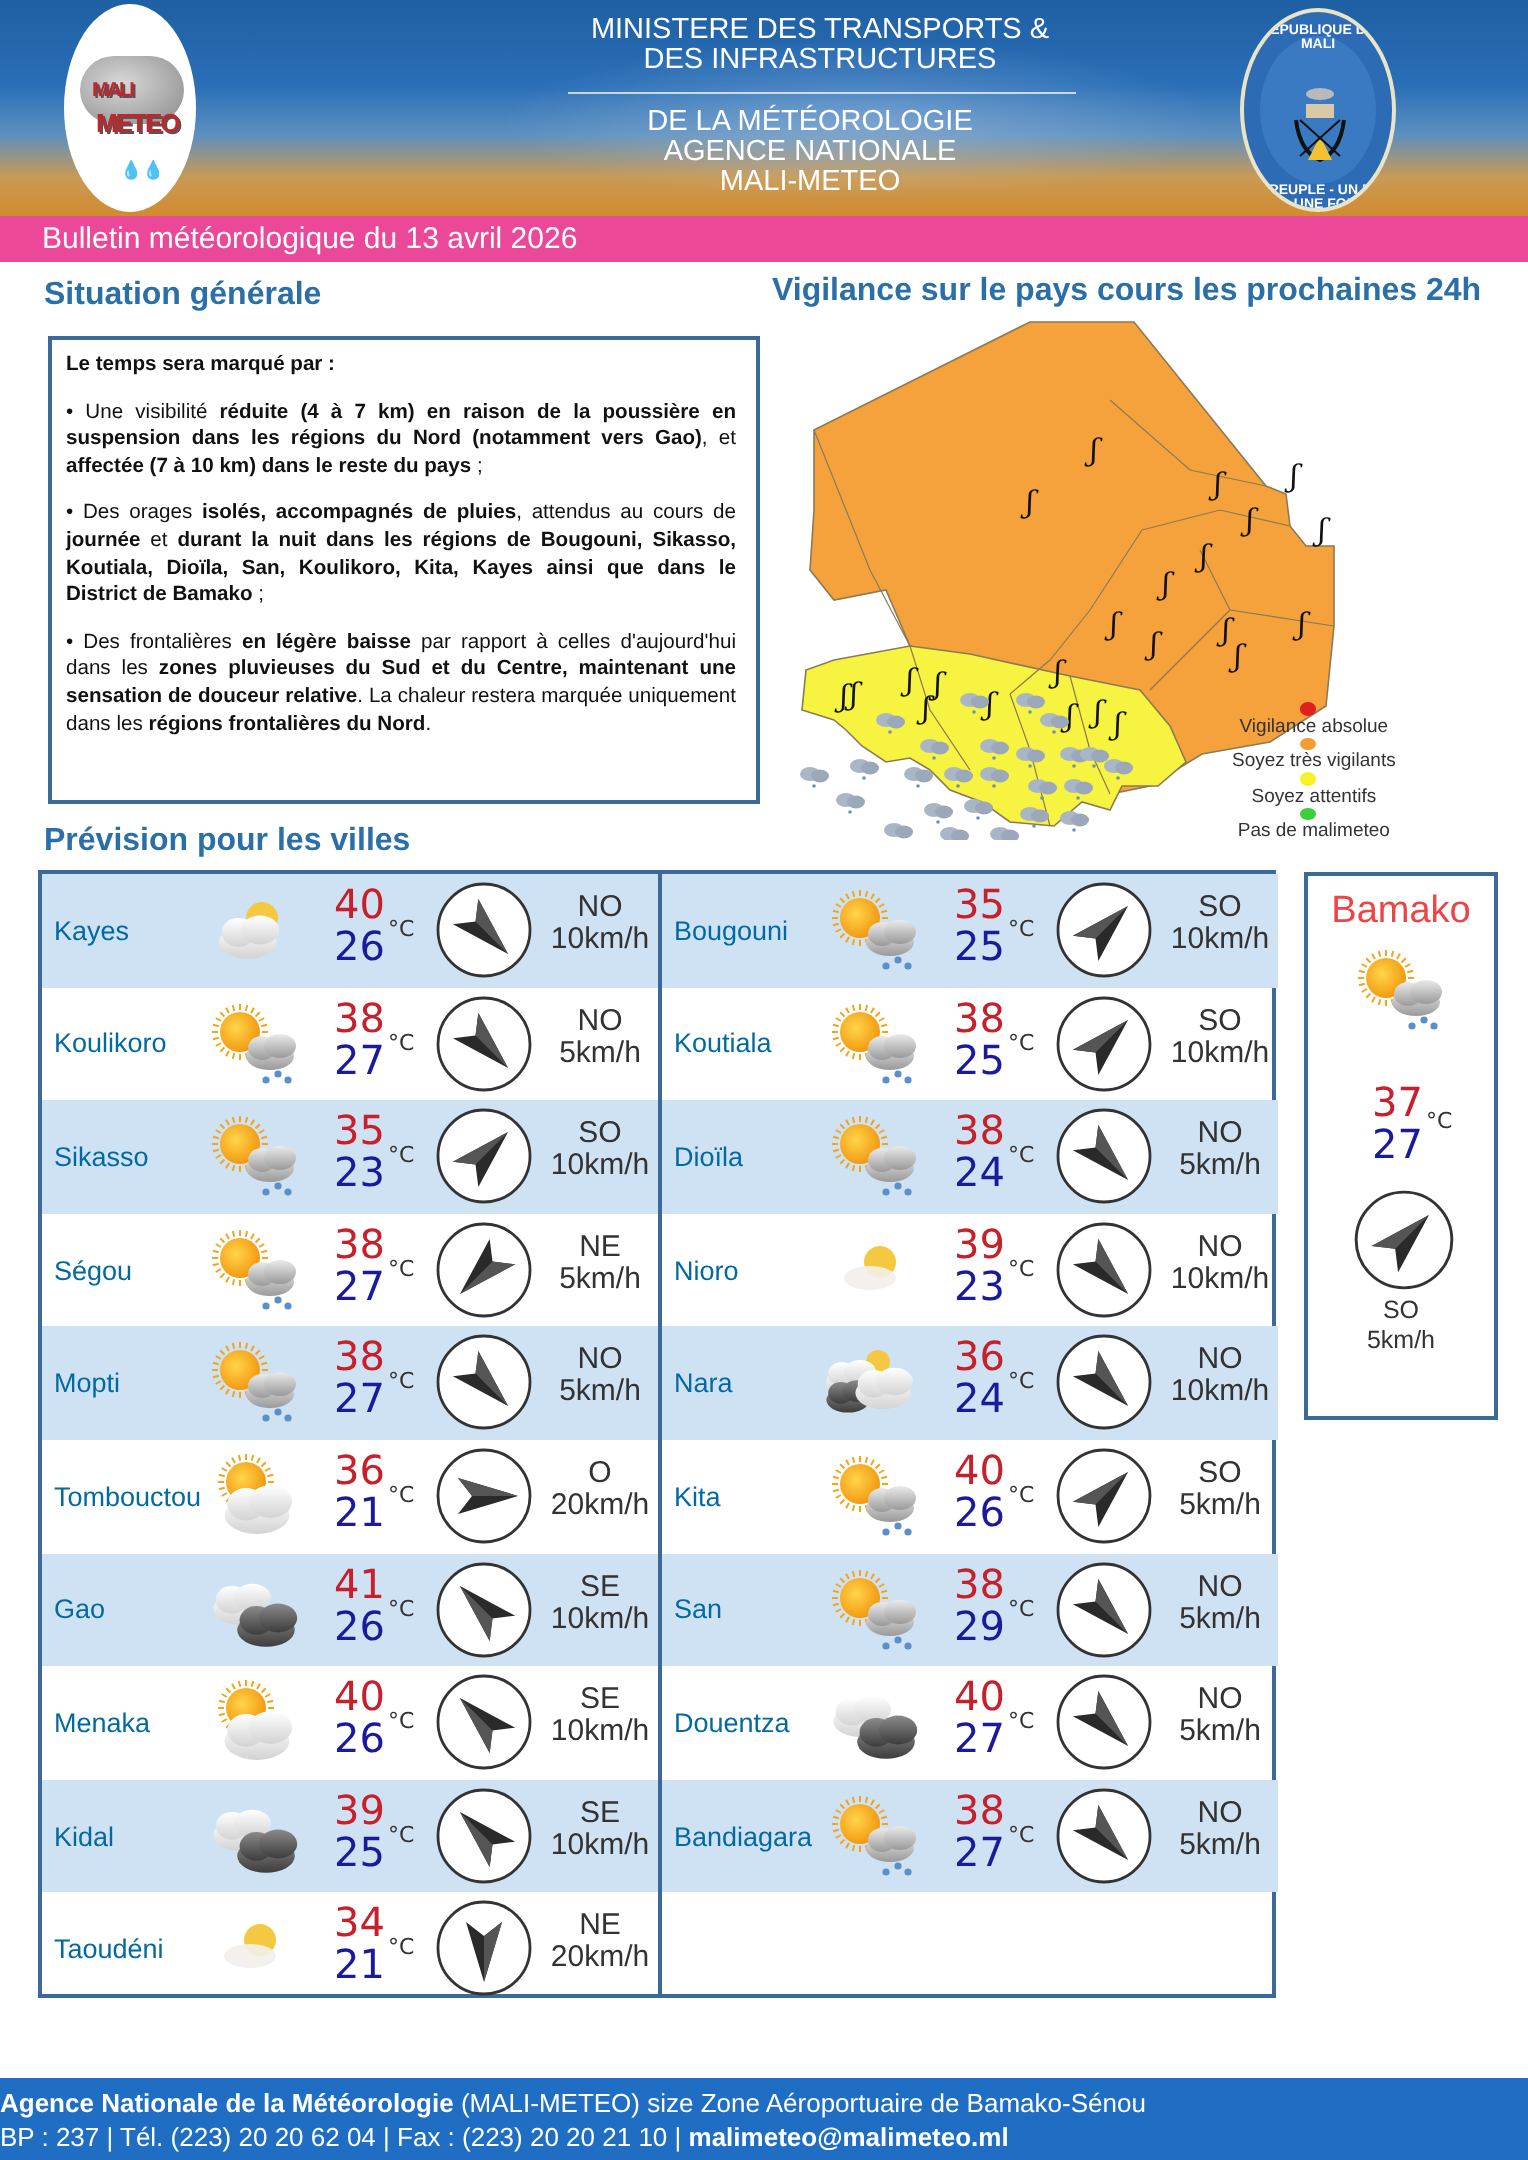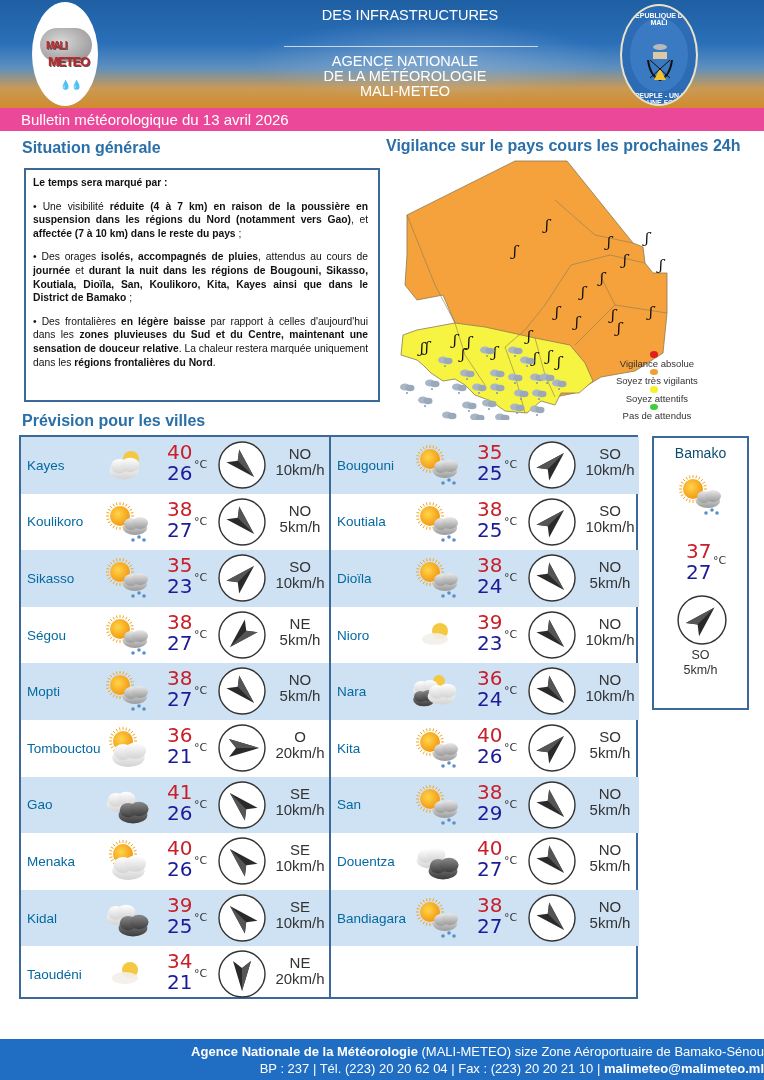--- a/index.html
+++ b/index.html
@@ -52,50 +52,51 @@
   .icon-wrap { position: absolute; left: 82px; top: 6px; width: 50px; height: 44px; }
   .temps { position: absolute; left: 146px; top: 4px; width: 60px; height: 50px; }
   .tmax { position: absolute; left: 0; top: 0; font-family: "DejaVu Sans", sans-serif; font-size: 20px; color: #c8202a; line-height: 22px; }
   .tmin { position: absolute; left: 0; top: 21px; font-family: "DejaVu Sans", sans-serif; font-size: 20px; color: #1a1a9a; line-height: 22px; }
   .unit { position: absolute; left: 27px; top: 17px; font-family: "DejaVu Sans", sans-serif; font-size: 11px; color: #333; }
   .compass { position: absolute; left: 196px; top: 3px; width: 50px; height: 50px; }
   .wind { position: absolute; left: 250px; top: 9px; width: 58px; text-align: center; font-size: 15px; line-height: 16px; color: #333; }
 
   
   .bamako-box { position: absolute; left: 652px; top: 436px; width: 97px; height: 274px; border: 2px solid #3b6a9a; }
-  .bamako-name { position: absolute; left: 0; top: 7px; width: 100%; text-align: center; font-size: 14px; color: #0c4a6e; }
+  .bamako-name { position: absolute; left: 0; top: 7px; width: 100%; text-align: center; font-size: 19px; color: #ef4444; }
   .bamako-icon { position: absolute; left: 22px; top: 35px; width: 50px; height: 44px; }
   .bamako-tmax { position: absolute; left: 32px; top: 102px; font-family:"DejaVu Sans", sans-serif; font-size: 20px; color: #c8202a; line-height: 22px; }
   .bamako-tmin { position: absolute; left: 32px; top: 123px; font-family:"DejaVu Sans", sans-serif; font-size: 20px; color: #1a1a9a; line-height: 22px; }
   .bamako-unit { position: absolute; left: 59px; top: 116px; font-family:"DejaVu Sans", sans-serif; font-size: 11px; color: #333; }
   .bamako-compass { position: absolute; left: 22px; top: 156px; width: 52px; height: 52px; }
   .bamako-wind { position: absolute; left: 0; top: 210px; width: 100%; text-align: center; font-size: 12.5px; line-height: 15px; color: #333; }
 
   
-  .footer { position: absolute; left: 0; top: 1039px; width: 764px; height: 41px; background: #1f6ec4; color: #fff; text-align: right; font-size: 13px; line-height: 17px; padding-top: 4px; }
+  .footer { position: absolute; left: 0; top: 1039px; width: 764px; height: 41px; background: #1f6ec4; color: #fff; text-align: left; font-size: 13px; line-height: 17px; padding-top: 4px; }
   .footer b { font-weight: bold; }
 </style>
 </head>
 <body>
 
 <div class="header">
   <div class="cloudglow"></div>
   <div class="logo-left">
     <div class="cloud"></div>
     <div class="txt1">MALI</div>
     <div class="txt2">METEO</div>
     <div class="drops">💧💧</div>
   </div>
   <div class="hdr-text hdr-ministry">
+    <div>MINISTERE DES TRANSPORTS &amp;</div>
     <div>DES INFRASTRUCTURES</div>
   </div>
   <div class="hdr-sep"></div>
   <div class="hdr-text hdr-agency">
+    <div>DE LA MÉTÉOROLOGIE</div>
     <div>AGENCE NATIONALE</div>
-    <div>DE LA MÉTÉOROLOGIE</div>
     <div>MALI-METEO</div>
   </div>
   <div class="seal">
     <div class="ring"></div>
     <div class="ringtxt" style="top:6px;">REPUBLIQUE DU MALI</div>
     <svg class="emblem" viewBox="0 0 32 40">
       <ellipse cx="16" cy="5" rx="7" ry="3" fill="#b9b9b9"></ellipse>
       <rect x="9" y="10" width="14" height="7" fill="#d9c9a6"></rect>
       <path d="M4 18 Q6 34 16 38 Q26 34 28 18" fill="none" stroke="#111" stroke-width="2"></path>
       <path d="M10 38 L16 26 L22 38 Z" fill="#f2c230"></path>
@@ -294,21 +295,21 @@
     <div class="legend-item">
       <span class="legend-dot" style="background: rgb(243, 156, 50);"></span>
       <span>Soyez très vigilants</span>
     </div>
     <div class="legend-item">
       <span class="legend-dot" style="background: rgb(245, 242, 41);"></span>
       <span>Soyez attentifs</span>
     </div>
     <div class="legend-item">
       <span class="legend-dot" style="background: rgb(60, 207, 60);"></span>
-      <span>Pas de attendus</span>
+      <span>Pas de malimeteo</span>
     </div>
   </div>
 
 <div class="section-title prev-title">Prévision pour les villes</div>
 <div class="forecast-frame"></div>
 <div class="forecast-divider"></div>
 <div class="col col-left" id="colLeft">
     <div class="row shade">
       <div class="city">Kayes</div>
       <div class="icon-wrap"><svg viewBox="0 0 50 44" width="100%" height="100%">

